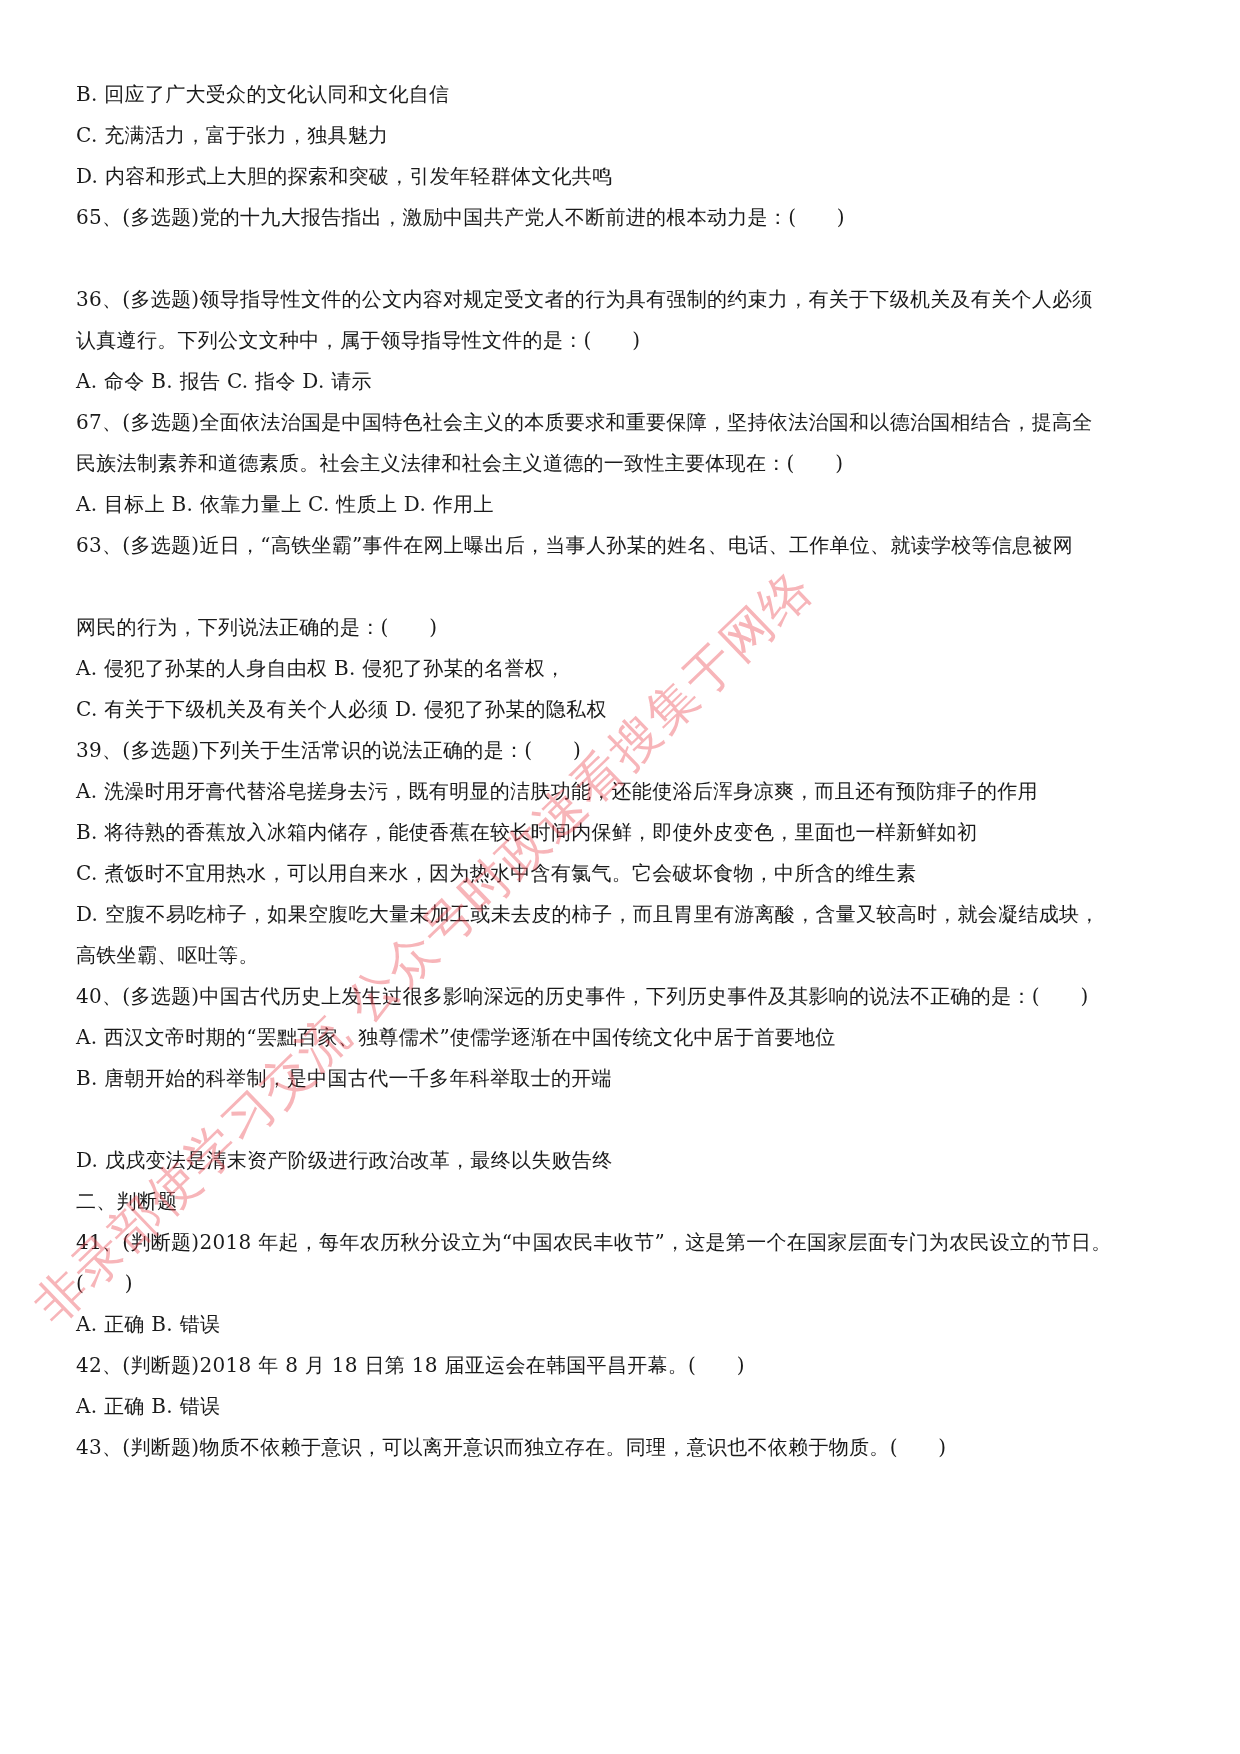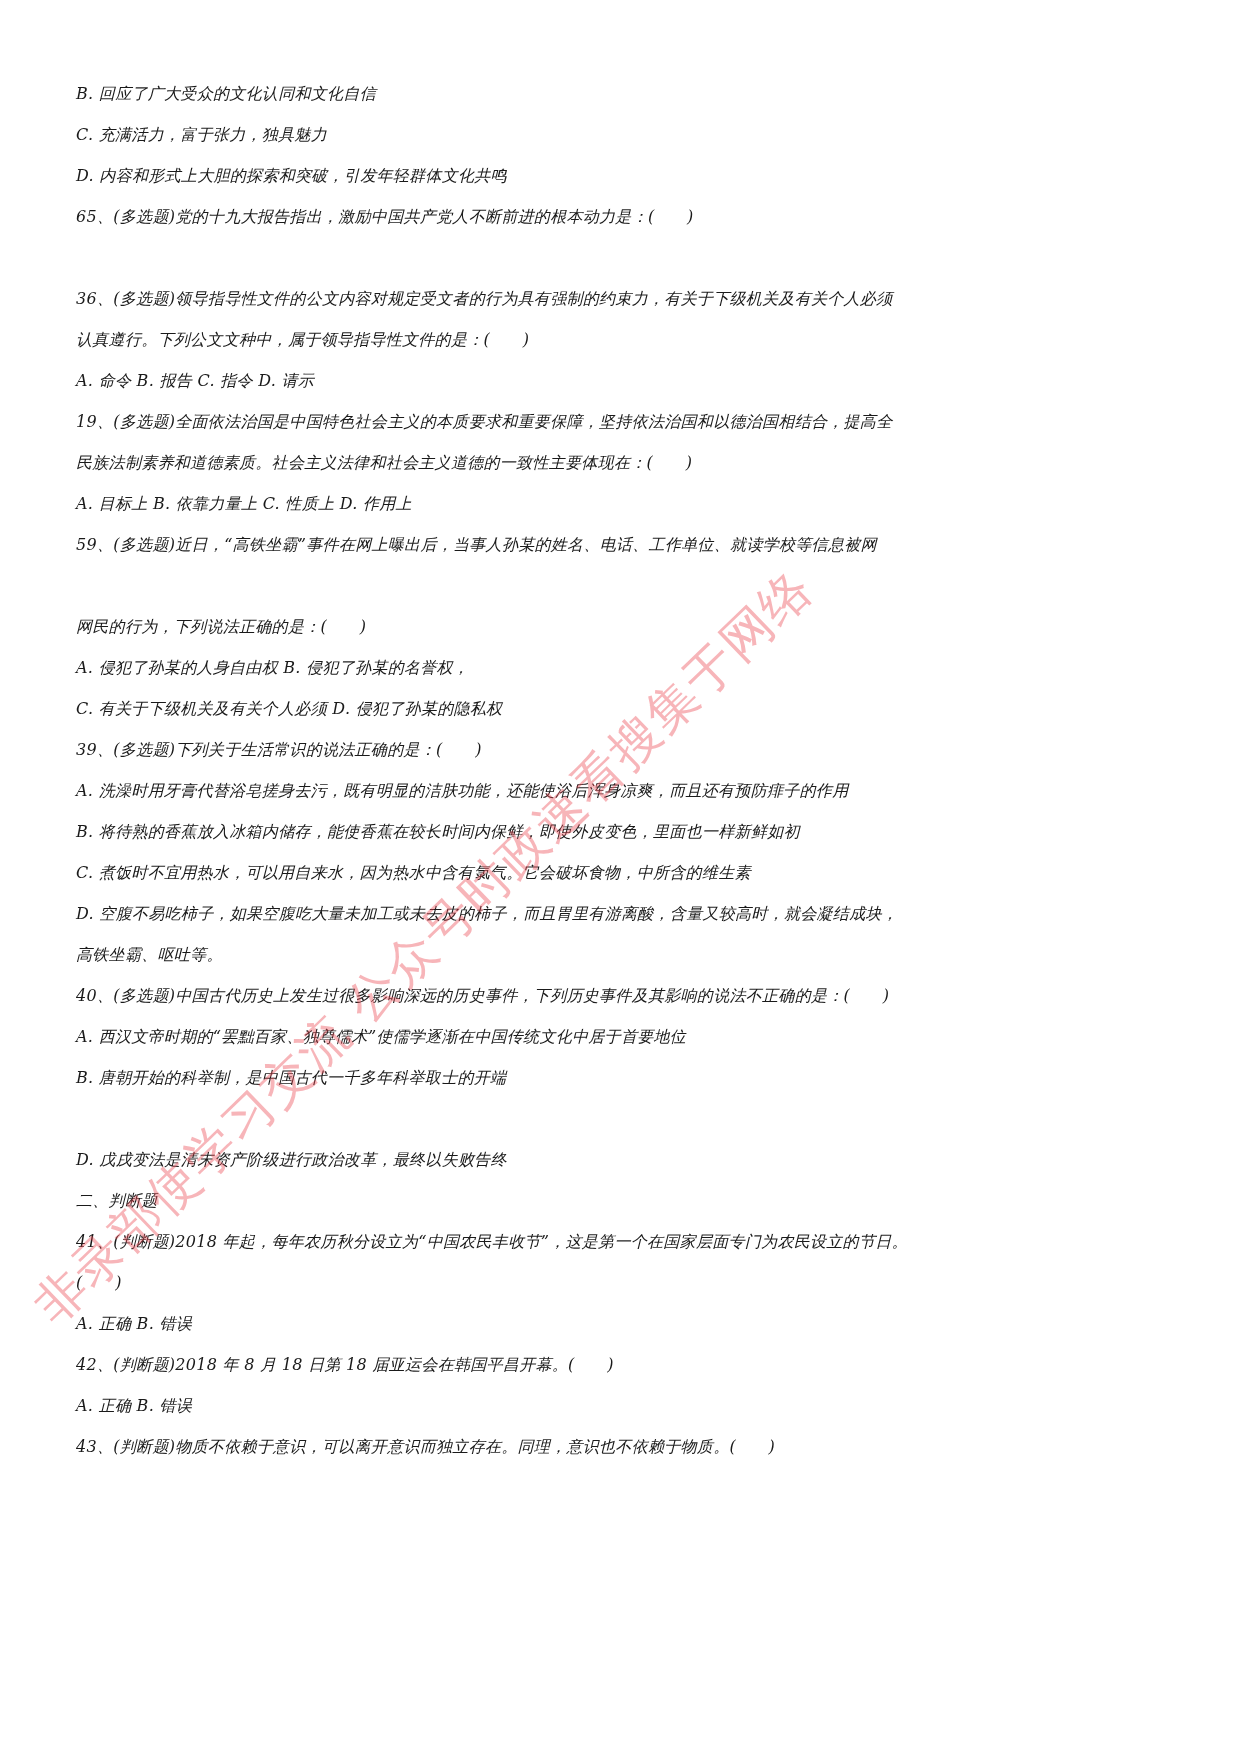--- a/index.html
+++ b/index.html
@@ -4,23 +4,22 @@
 <style>
   html, body { margin: 0; padding: 0; background: #ffffff; }
   body {
     width: 1240px; height: 1754px; position: relative; overflow: hidden;
     font-family: "DejaVu Serif", "Liberation Serif", serif;
     color: #1a1a1a;
   }
   .page { position: absolute; left: 0; top: 0; width: 1240px; height: 1754px; }
   .line {
     position: absolute; left: 76px;
-    font-size: 16px; line-height: 24px; white-space: nowrap;
+    font-size: 20px; line-height: 24px; white-space: nowrap;
     letter-spacing: 0.3px;
-    font-style: italic;
   }
   .watermark {
     position: absolute; left: 20px; top: 740px;
     font-family: "DejaVu Sans", sans-serif;
     font-size: 50px; color: rgba(235, 70, 80, 0.40);
     letter-spacing: 2px; white-space: nowrap;
     transform-origin: 0 0;
     transform: rotate(-44deg);
     pointer-events: none;
   }
@@ -29,24 +28,24 @@
 <body>
 
 <div class="page">
   <div class="line" style="top:82px">B. 回应了广大受众的文化认同和文化自信</div>
   <div class="line" style="top:123px">C. 充满活力，富于张力，独具魅力</div>
   <div class="line" style="top:164px">D. 内容和形式上大胆的探索和突破，引发年轻群体文化共鸣</div>
   <div class="line" style="top:205px">65、(多选题)党的十九大报告指出，激励中国共产党人不断前进的根本动力是：(　　)</div>
   <div class="line" style="top:287px">36、(多选题)领导指导性文件的公文内容对规定受文者的行为具有强制的约束力，有关于下级机关及有关个人必须</div>
   <div class="line" style="top:328px">认真遵行。下列公文文种中，属于领导指导性文件的是：(　　)</div>
   <div class="line" style="top:369px">A. 命令 B. 报告 C. 指令 D. 请示</div>
-  <div class="line" style="top:410px">19、(多选题)全面依法治国是中国特色社会主义的本质要求和重要保障，坚持依法治国和以德治国相结合，提高全</div>
+  <div class="line" style="top:410px">67、(多选题)全面依法治国是中国特色社会主义的本质要求和重要保障，坚持依法治国和以德治国相结合，提高全</div>
   <div class="line" style="top:451px">民族法制素养和道德素质。社会主义法律和社会主义道德的一致性主要体现在：(　　)</div>
   <div class="line" style="top:492px">A. 目标上 B. 依靠力量上 C. 性质上 D. 作用上</div>
-  <div class="line" style="top:533px">59、(多选题)近日，“高铁坐霸”事件在网上曝出后，当事人孙某的姓名、电话、工作单位、就读学校等信息被网</div>
+  <div class="line" style="top:533px">63、(多选题)近日，“高铁坐霸”事件在网上曝出后，当事人孙某的姓名、电话、工作单位、就读学校等信息被网</div>
   <div class="line" style="top:615px">网民的行为，下列说法正确的是：(　　)</div>
   <div class="line" style="top:656px">A. 侵犯了孙某的人身自由权 B. 侵犯了孙某的名誉权，</div>
   <div class="line" style="top:697px">C. 有关于下级机关及有关个人必须 D. 侵犯了孙某的隐私权</div>
   <div class="line" style="top:738px">39、(多选题)下列关于生活常识的说法正确的是：(　　)</div>
   <div class="line" style="top:779px">A. 洗澡时用牙膏代替浴皂搓身去污，既有明显的洁肤功能，还能使浴后浑身凉爽，而且还有预防痱子的作用</div>
   <div class="line" style="top:820px">B. 将待熟的香蕉放入冰箱内储存，能使香蕉在较长时间内保鲜，即使外皮变色，里面也一样新鲜如初</div>
   <div class="line" style="top:861px">C. 煮饭时不宜用热水，可以用自来水，因为热水中含有氯气。它会破坏食物，中所含的维生素</div>
   <div class="line" style="top:902px">D. 空腹不易吃柿子，如果空腹吃大量未加工或未去皮的柿子，而且胃里有游离酸，含量又较高时，就会凝结成块，</div>
   <div class="line" style="top:943px">高铁坐霸、呕吐等。</div>
   <div class="line" style="top:984px">40、(多选题)中国古代历史上发生过很多影响深远的历史事件，下列历史事件及其影响的说法不正确的是：(　　)</div>

